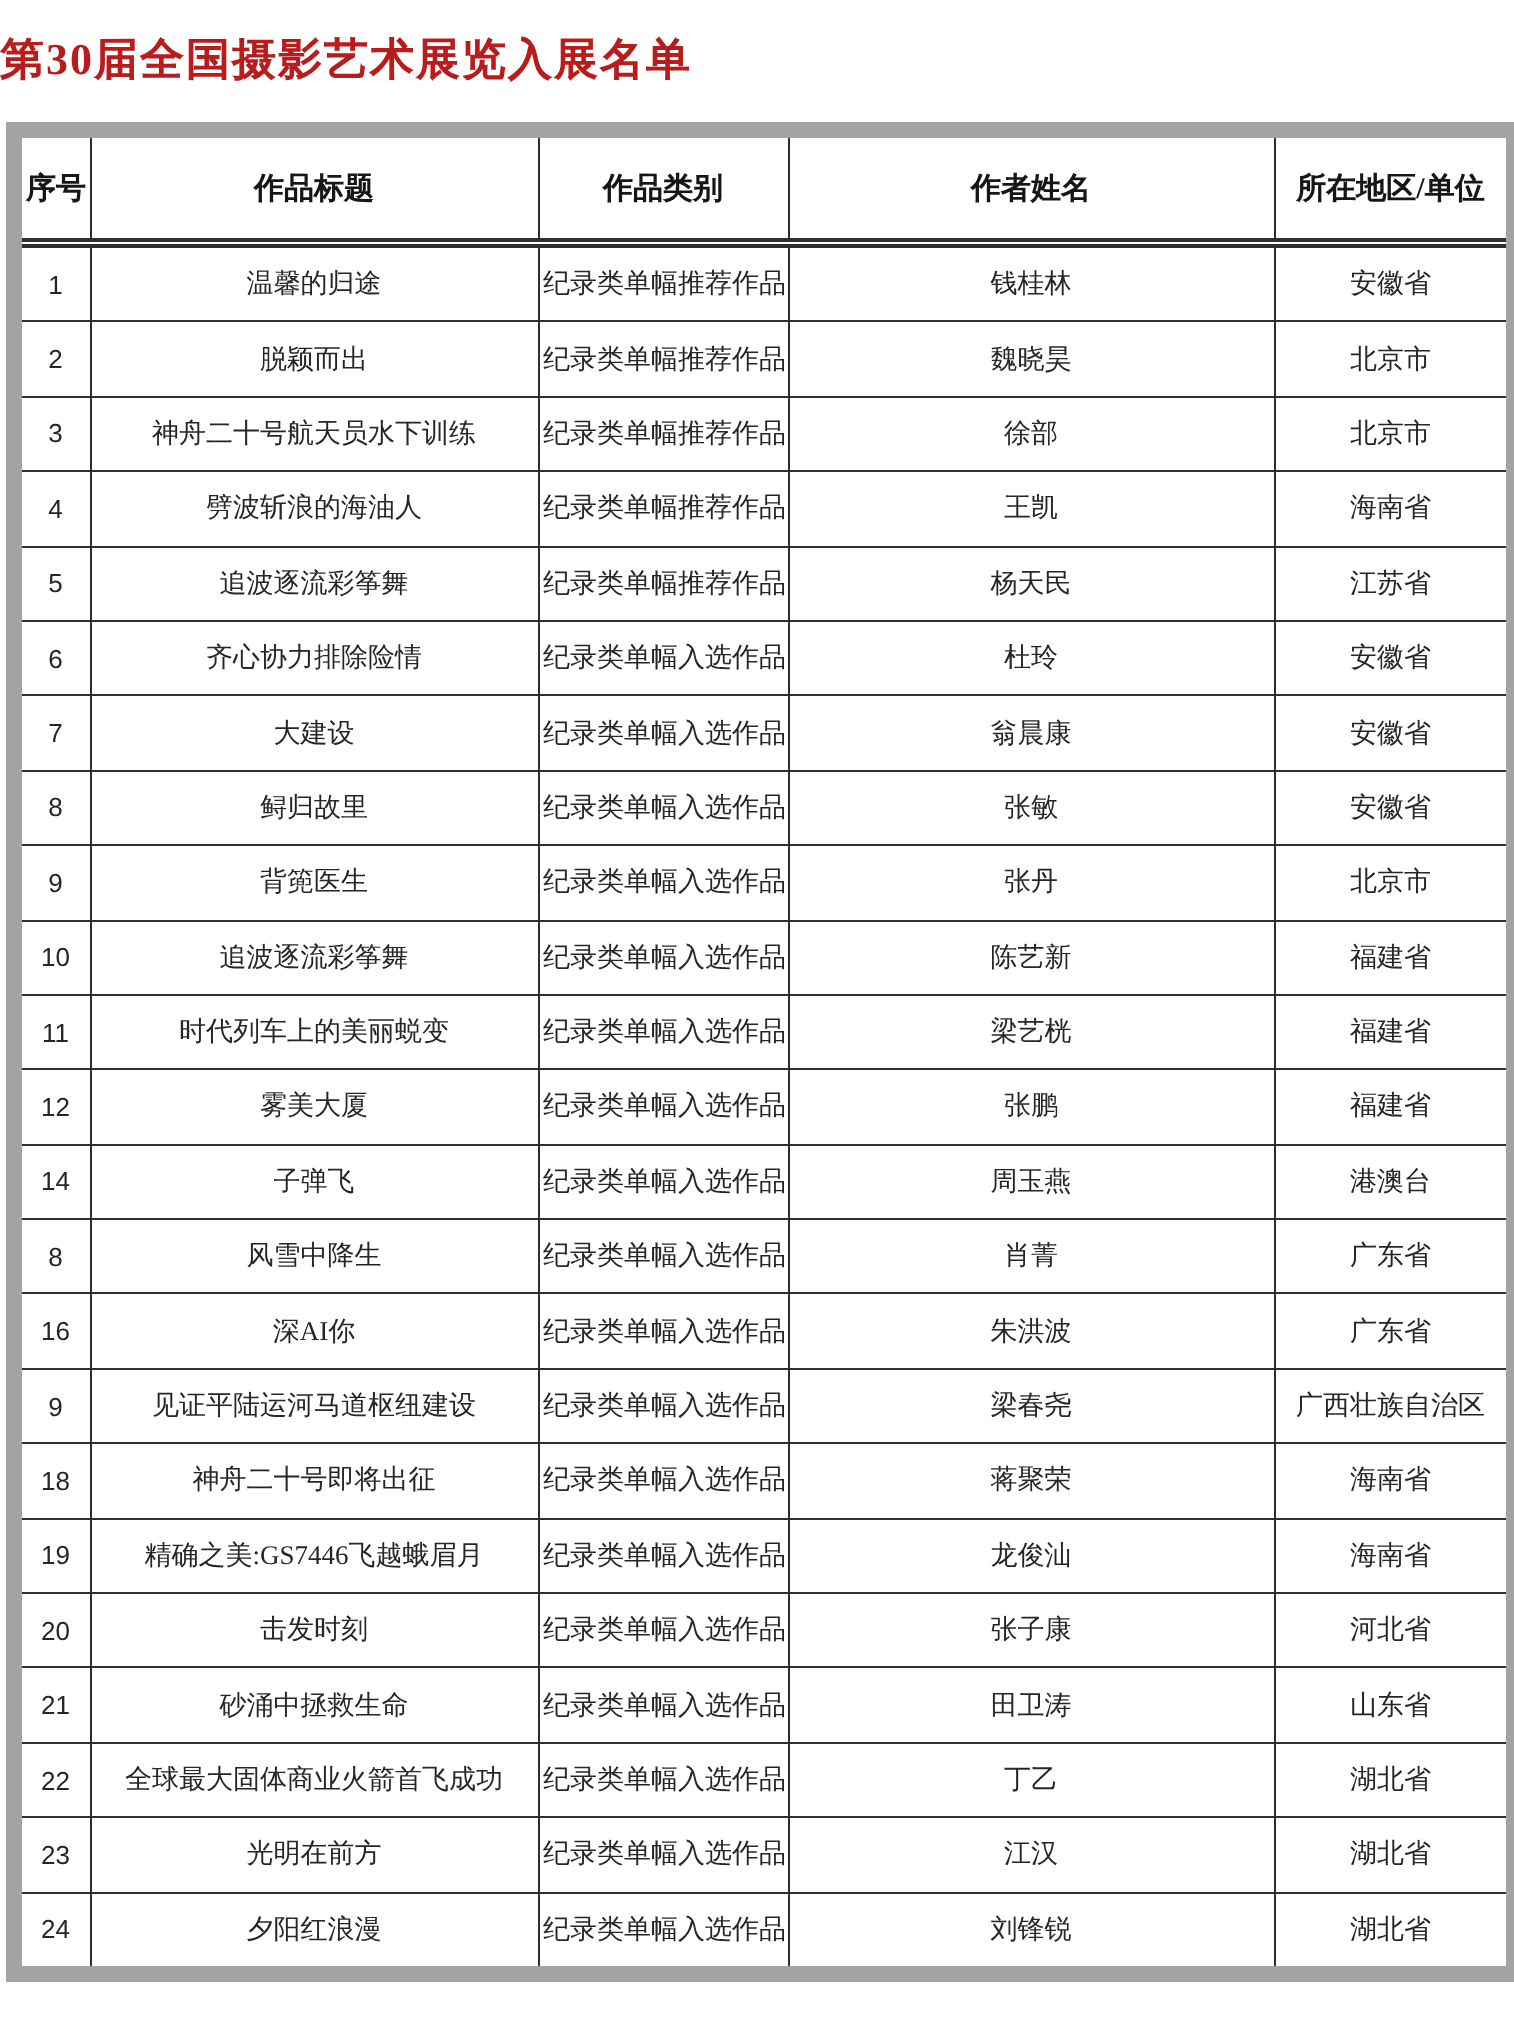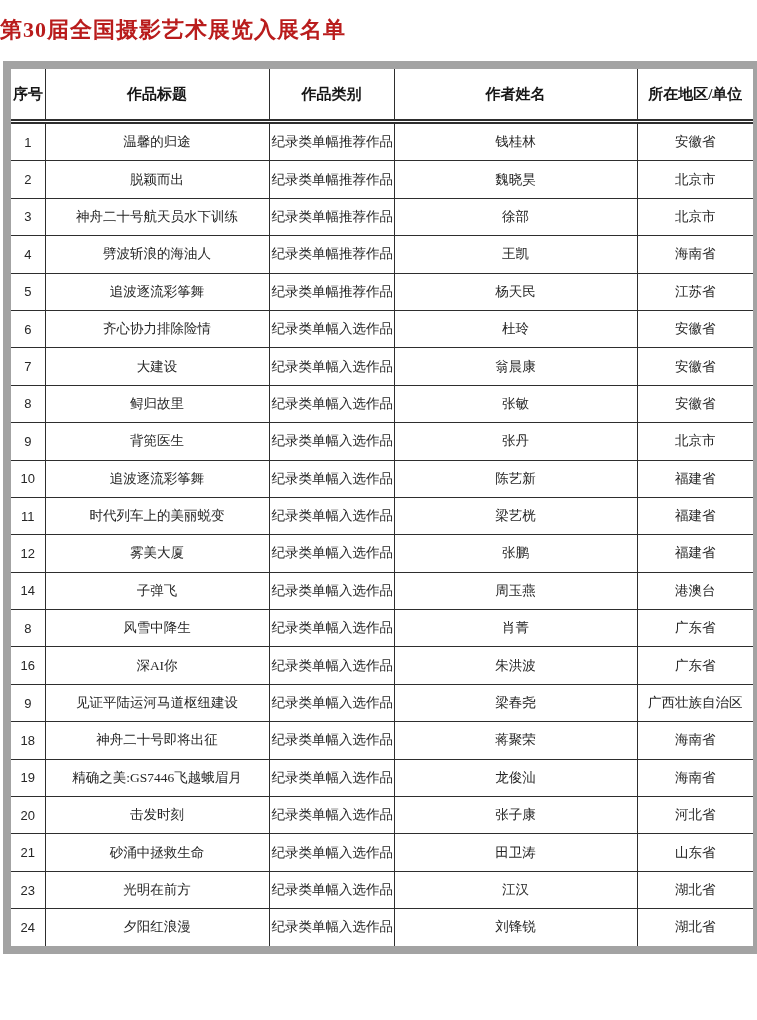--- a/index.html
+++ b/index.html
@@ -230,20 +230,27 @@
       <td class="cell-region">河北省</td>
     </tr>
         <tr>
       <td class="cell-no">21</td>
       <td class="cell-title">砂涌中拯救生命</td>
       <td class="cell-cat">纪录类单幅入选作品</td>
       <td class="cell-author">田卫涛</td>
       <td class="cell-region">山东省</td>
     </tr>
         <tr>
+      <td class="cell-no">22</td>
+      <td class="cell-title">全球最大固体商业火箭首飞成功</td>
+      <td class="cell-cat">纪录类单幅入选作品</td>
+      <td class="cell-author">丁乙</td>
+      <td class="cell-region">湖北省</td>
+    </tr>
+        <tr>
       <td class="cell-no">23</td>
       <td class="cell-title">光明在前方</td>
       <td class="cell-cat">纪录类单幅入选作品</td>
       <td class="cell-author">江汉</td>
       <td class="cell-region">湖北省</td>
     </tr>
         <tr>
       <td class="cell-no">24</td>
       <td class="cell-title">夕阳红浪漫</td>
       <td class="cell-cat">纪录类单幅入选作品</td>

